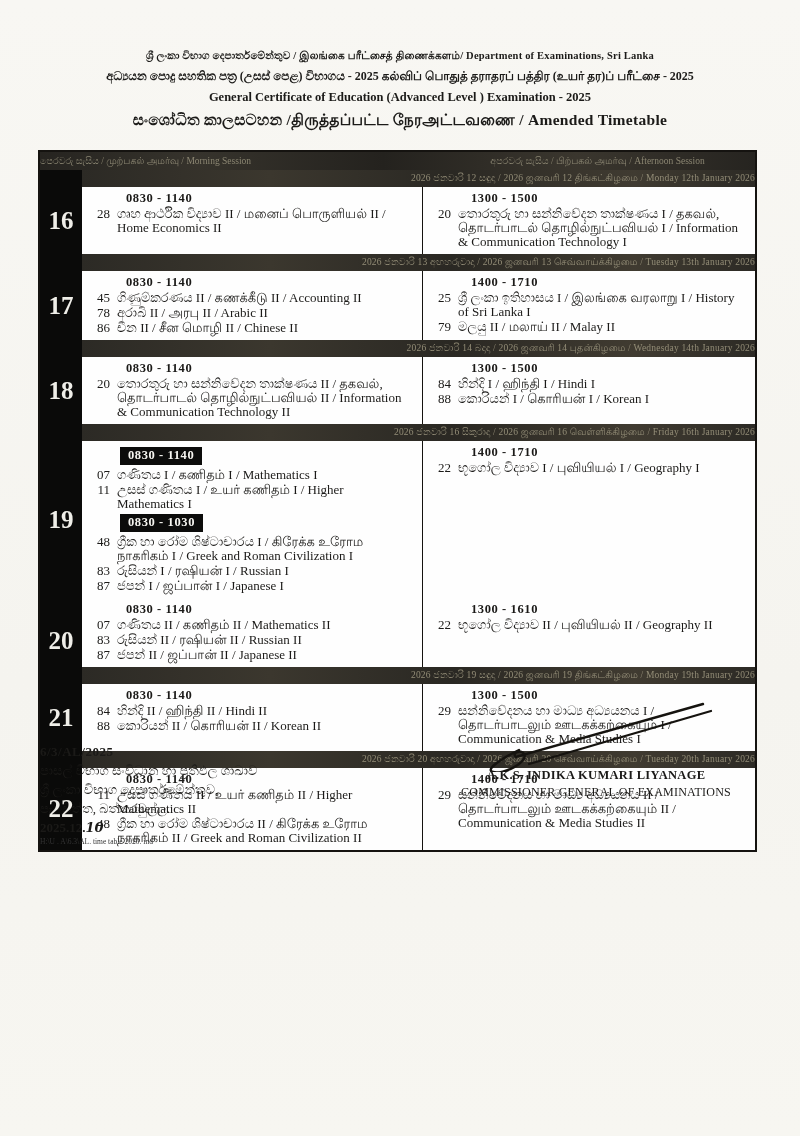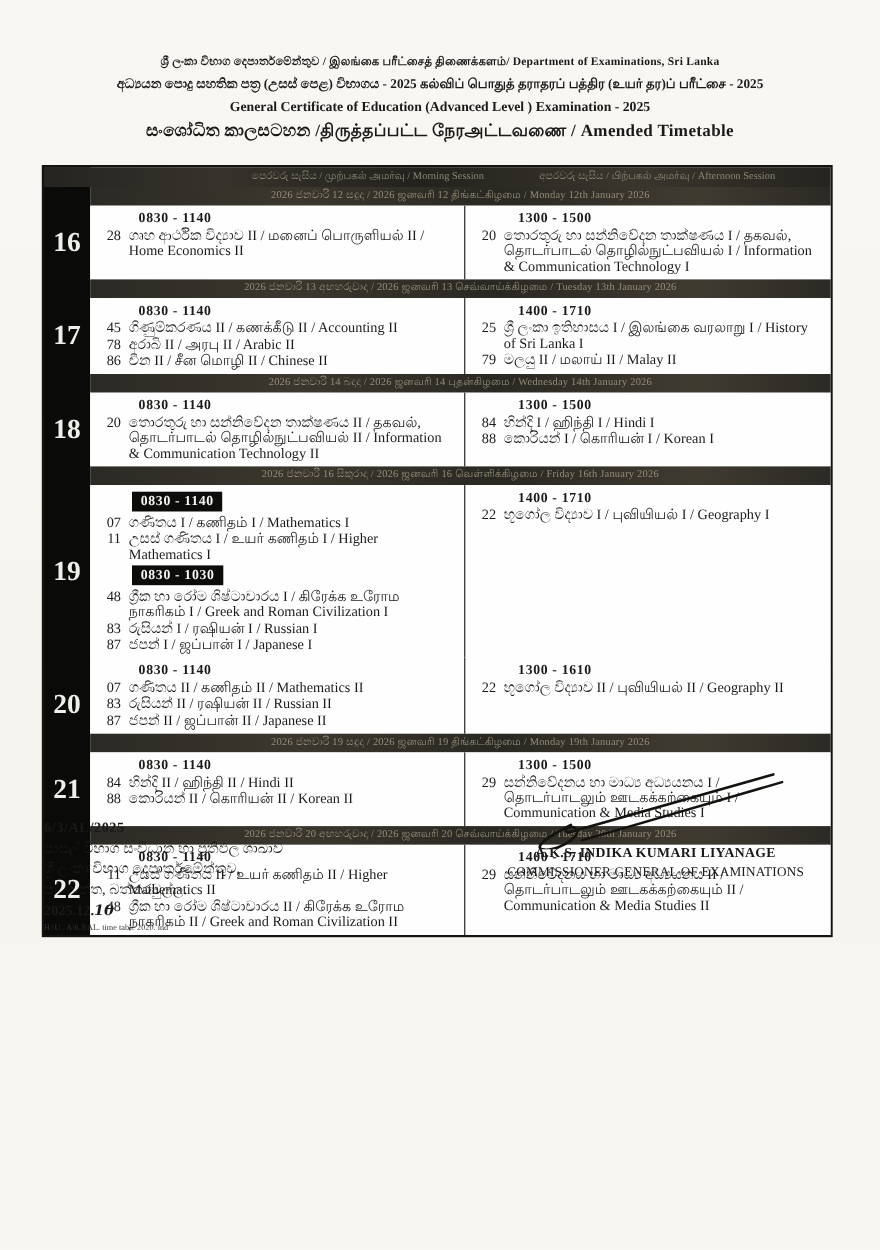--- a/index.html
+++ b/index.html
@@ -24,26 +24,26 @@
   .timetable{
     position:absolute;left:38px;top:150px;width:719px;
     background:#fefefe;border:2px solid #151310;box-sizing:border-box;
   }
   .strip{position:absolute;left:0;top:0;bottom:0;width:42px;background:#0a0a09;}
   .session-band{
     position:relative;display:flex;height:18px;line-height:18px;
     background:linear-gradient(90deg,#262420,#36332c 22%,#24221e 48%,#3a362e 75%,#262420);
     color:#8b8672;font-size:9.5px;white-space:nowrap;overflow:hidden;
   }
-  .sess-m{width:400px;text-align:right;}
+  .sess-m{width:400px;text-align:left;}
   .sess-a{flex:1;text-align:center;}
 
   .day-sec{position:relative;margin-left:42px;}
   .date-band{
-    height:17px;line-height:17px;text-align:center;
+    height:17px;line-height:17px;text-align:right;
     background:linear-gradient(90deg,#2c2a25,#3b372e 28%,#2a2823 55%,#403b31 82%,#2c2a25);
     color:#938d77;font-size:9.5px;letter-spacing:.2px;
     white-space:nowrap;overflow:hidden;
   }
   .num{
     position:absolute;left:-42px;top:17px;bottom:0;width:42px;
     display:flex;align-items:center;justify-content:center;
     color:#efeee8;font-weight:bold;font-size:25px;z-index:2;
     font-family:"Liberation Serif",serif;
   }

